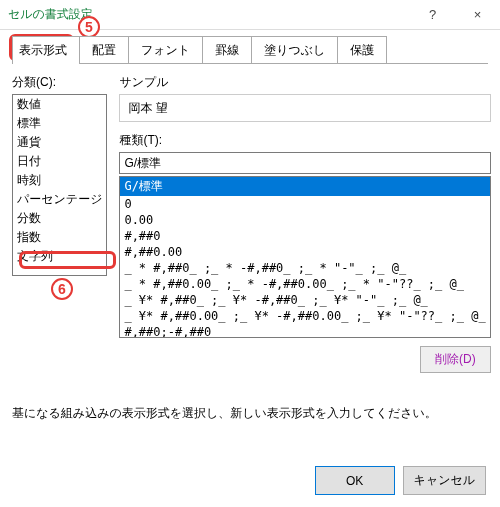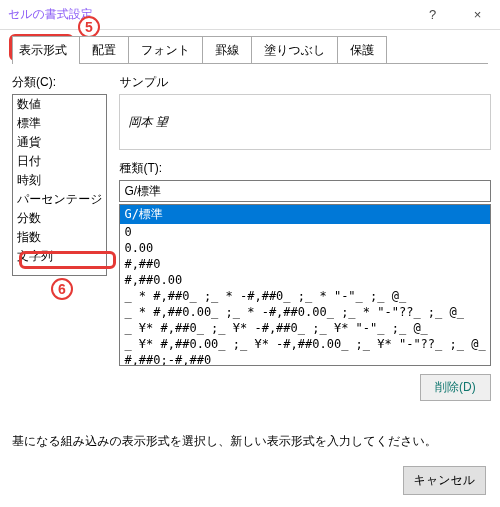--- a/index.html
+++ b/index.html
@@ -12,21 +12,21 @@
     overflow: hidden;
   }
   .titlebar {
     height: 30px;
     background: #fff;
     border-bottom: 1px solid #ddd;
     display: flex;
     align-items: center;
     padding-left: 8px;
   }
-  .titlebar-title { flex: 1; color: #8b5cf6; }
+  .titlebar-title { flex: 1; color: #15803d; }
   .titlebar-btns { display: flex; }
   .titlebar-btn {
     width: 45px; height: 30px;
     display: flex; align-items: center; justify-content: center;
     color: #444; font-size: 13px;
   }
   .content { padding: 6px 12px 10px 12px; }
   .tabs {
     display: flex;
     border-bottom: 1px solid #aaa;
@@ -96,24 +96,23 @@
   .category-item {
     padding: 1px 4px;
     white-space: nowrap;
   }
   .right-col { flex: 1; }
   .section-label { margin: 0 0 3px 0; }
   .sample-box {
     border: 1px solid #ccc;
     padding: 8px 8px 8px 8px;
     margin-bottom: 10px;
-    height: 56px;
+    height: 28px;
     display: flex;
     align-items: center;
-    font-style: italic;
   }
   .type-input {
     width: 100%;
     border: 1px solid #7a7a7a;
     padding: 3px 4px;
     font-family: inherit;
     font-size: 12px;
     margin-bottom: 2px;
   }
   .type-list {
@@ -136,21 +135,21 @@
     justify-content: flex-end;
     margin-top: 8px;
   }
   .btn {
     border: 1px solid #adadad;
     background: #e1e1e1;
     padding: 4px 14px;
     font-family: inherit;
     font-size: 12px;
   }
-  .btn:disabled { color: #0f766e; background: #efefef; text-align: right; }
+  .btn:disabled { color: #a21caf; background: #efefef; text-align: right; }
   .hint {
     margin-top: 32px;
     font-size: 12px;
   }
   .footer {
     position: absolute;
     bottom: 12px;
     right: 14px;
     display: flex;
     gap: 8px;
@@ -226,14 +225,15 @@
     </div>
   </div>
 
   <div class="hint">基になる組み込みの表示形式を選択し、新しい表示形式を入力してください。</div>
 </div>
 
 <div class="annot-box annot6"></div>
 <div class="annot6-num">6</div>
 
 <div class="footer">
+  <button class="btn primary">OK</button>
   <button class="btn">キャンセル</button>
 </div>
 
 </body></html>

